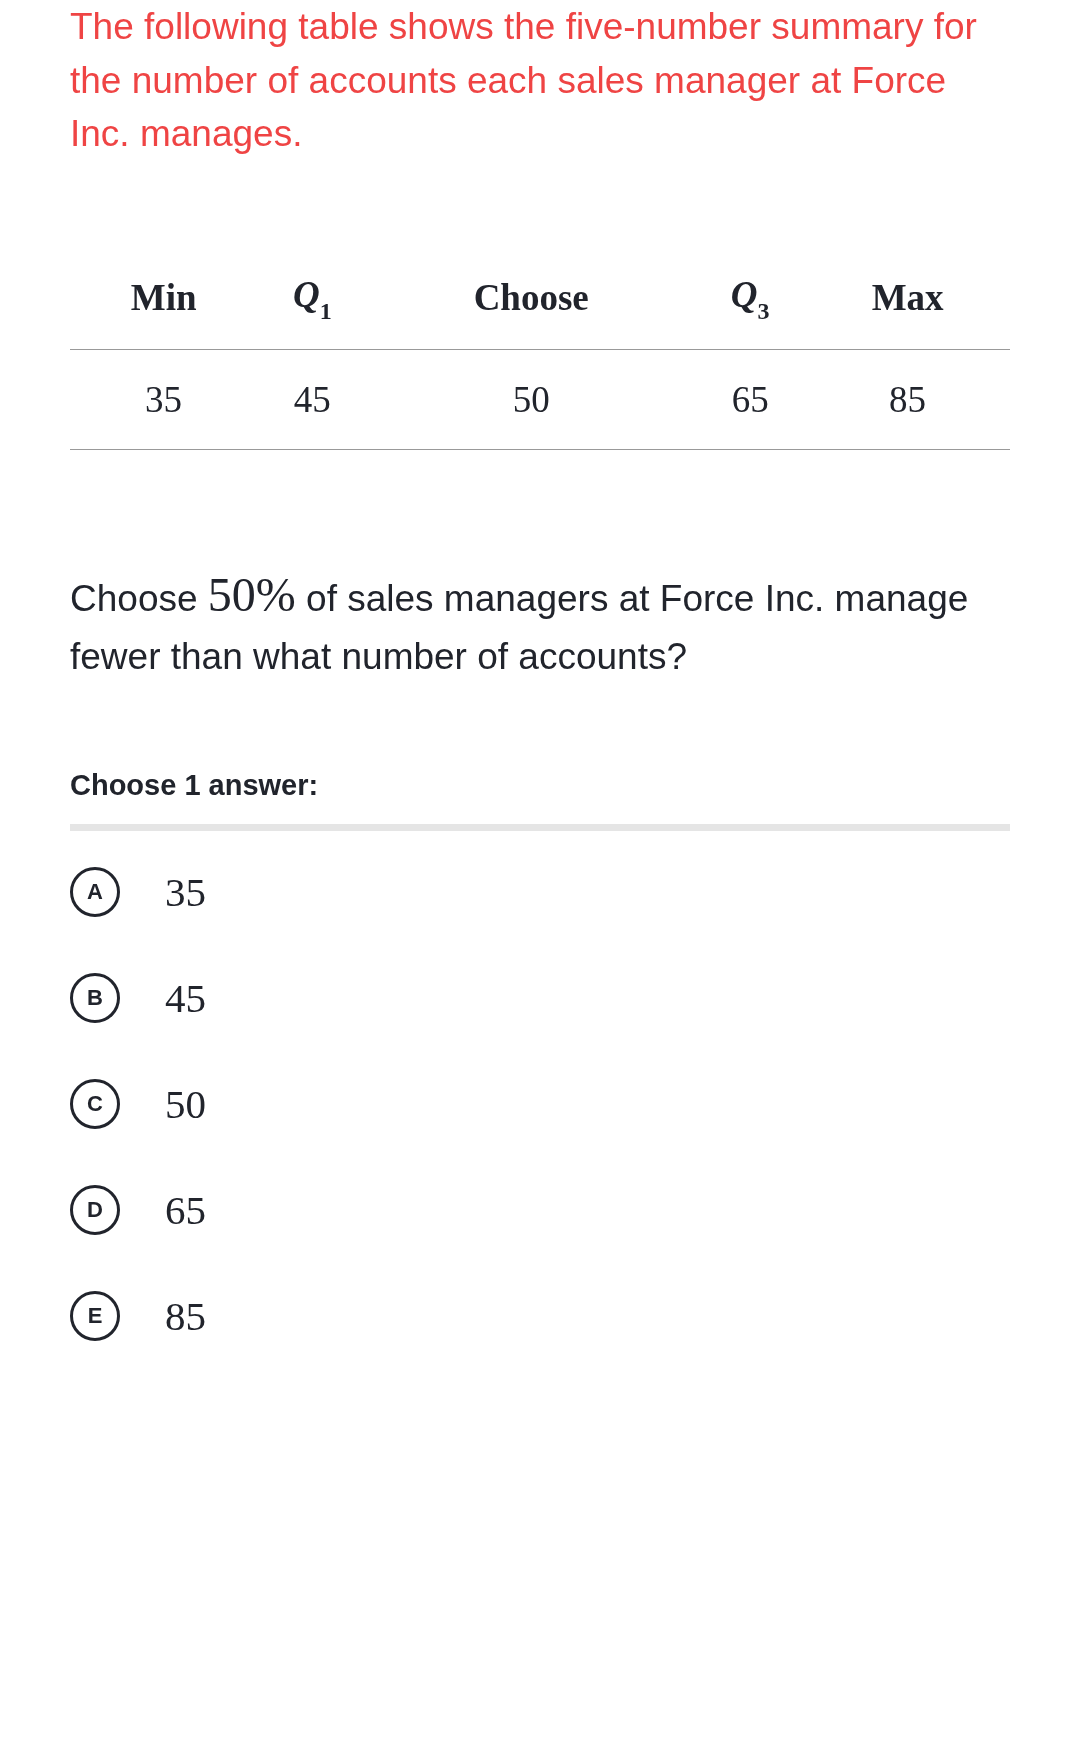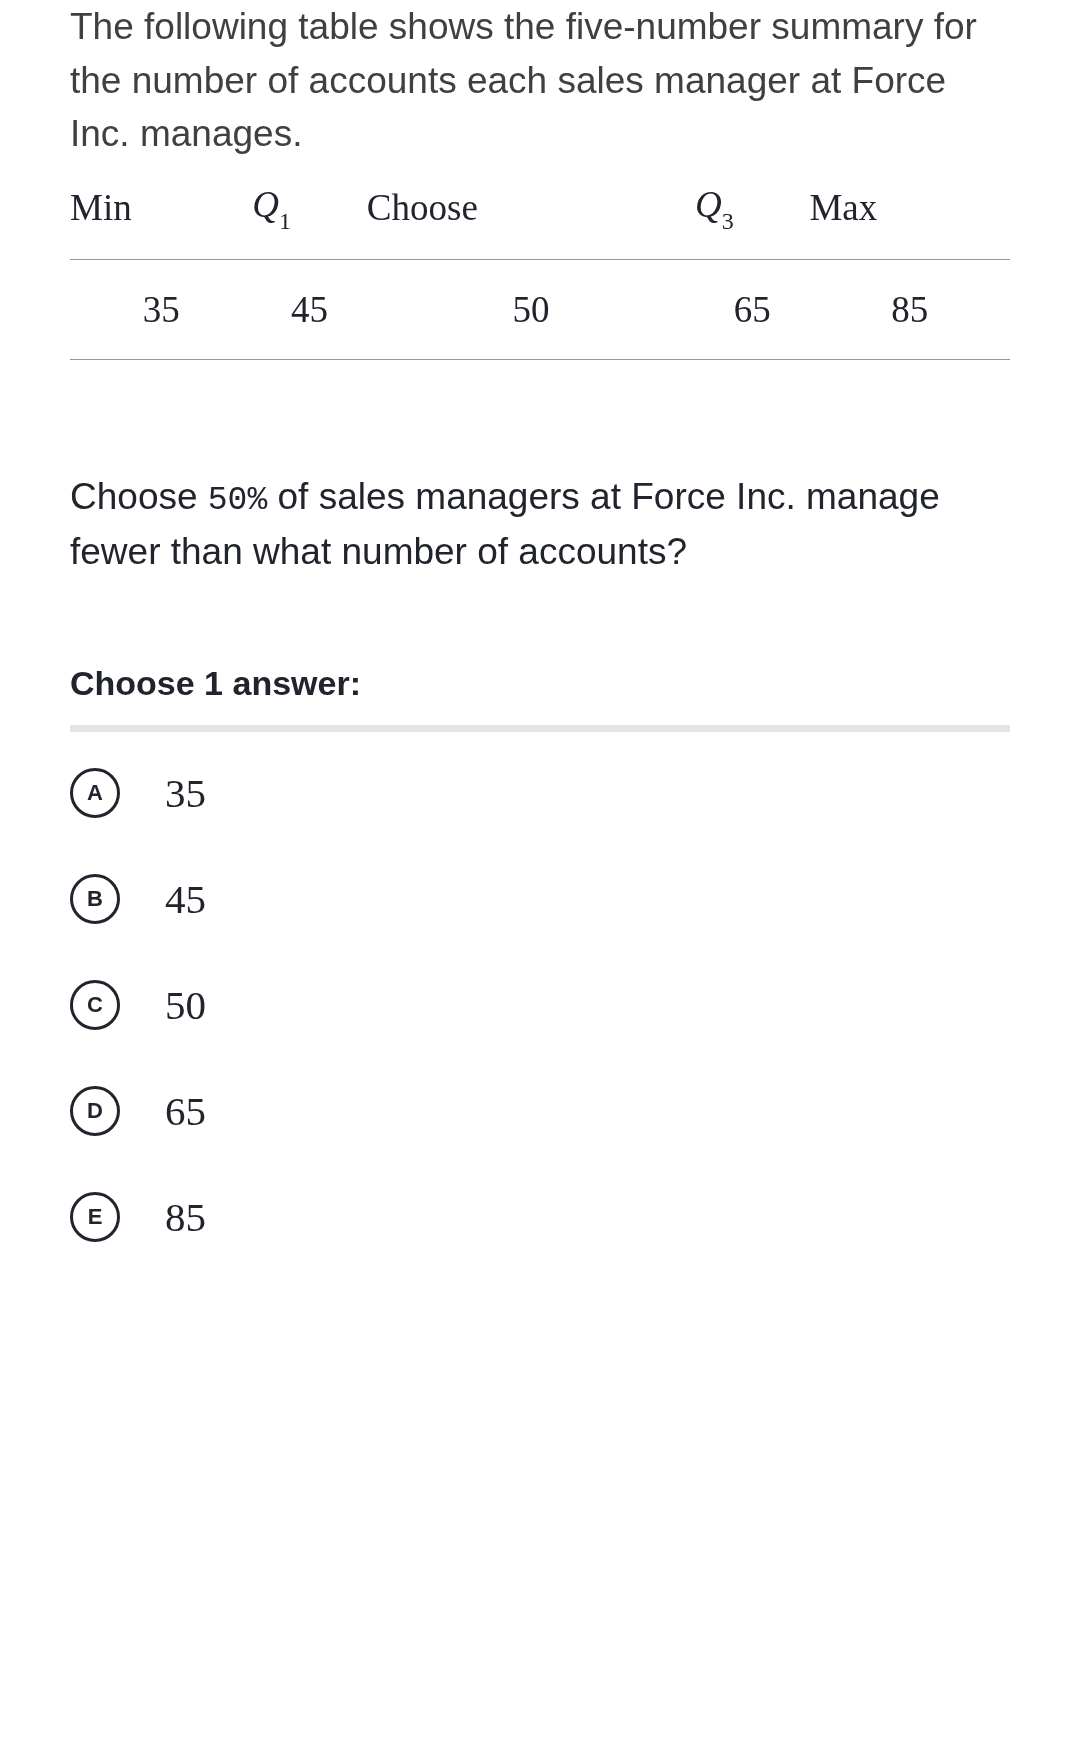--- a/index.html
+++ b/index.html
@@ -10,59 +10,60 @@
     body {
       font-family: -apple-system, BlinkMacSystemFont, "Segoe UI", Helvetica, Arial, sans-serif;
       background: #ffffff;
       width: 1080px;
       padding: 0 70px;
       color: #21242c;
     }
     .intro-text {
       font-size: 37px;
       line-height: 1.45;
-      color: #404040;
+      margin-bottom: 90px;
+      color: #ef4444;
     }
     table {
       width: 100%;
       border-collapse: collapse;
       margin-bottom: 110px;
     }
     th {
       font-family: "Times New Roman", Times, serif;
-      font-weight: normal;
+      font-weight: bold;
       font-size: 37px;
       padding: 22px 0 28px 0;
       border-bottom: 1.5px solid #999;
-      text-align: left;
+      text-align: center;
     }
     td {
       font-family: "Times New Roman", Times, serif;
       font-size: 37px;
       padding: 28px 0;
       border-bottom: 1.5px solid #999;
       text-align: center;
     }
     .sub {
       font-size: 24px;
       vertical-align: sub;
       position: relative;
       top: 4px;
     }
     .question-text {
       font-size: 37px;
       line-height: 1.45;
       margin-bottom: 85px;
     }
     .percent {
-      font-family: Liberation Mono, monospace;
-      font-size: 33px;
+      font-family: Liberation Serif, serif;
+      font-size: 48px;
     }
     .choose-label {
-      font-size: 34px;
+      font-size: 29px;
       font-weight: 700;
       margin-bottom: 22px;
     }
     .divider {
       height: 7px;
       background: #e5e5e5;
       width: 100%;
       margin-bottom: 8px;
     }
     .option {

